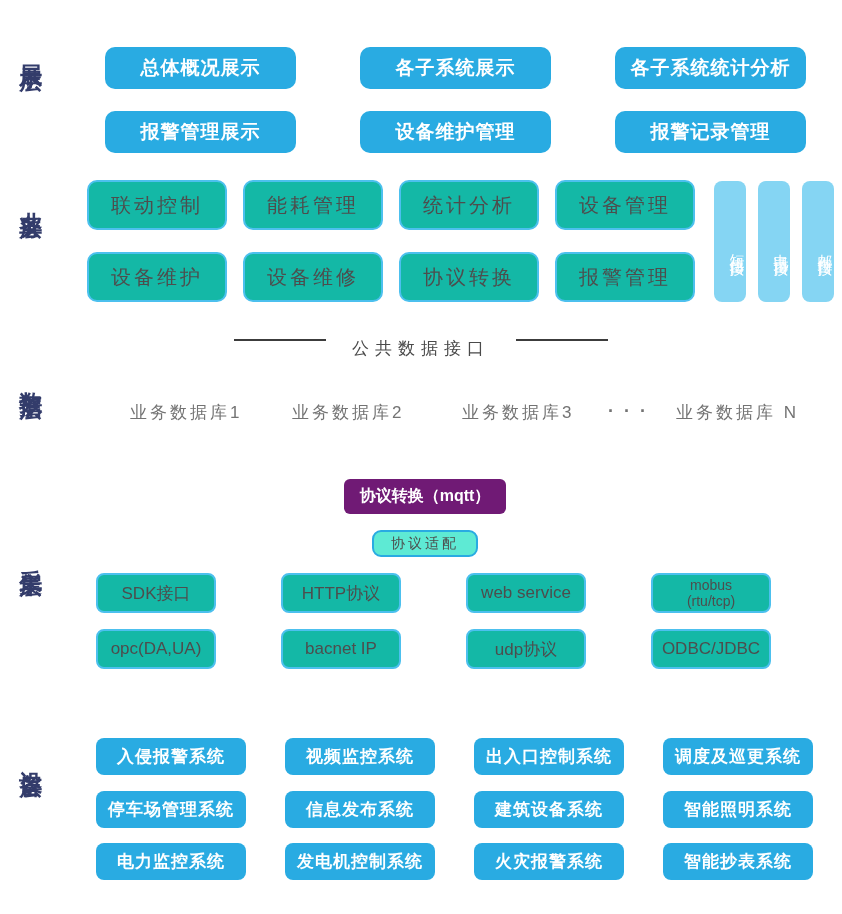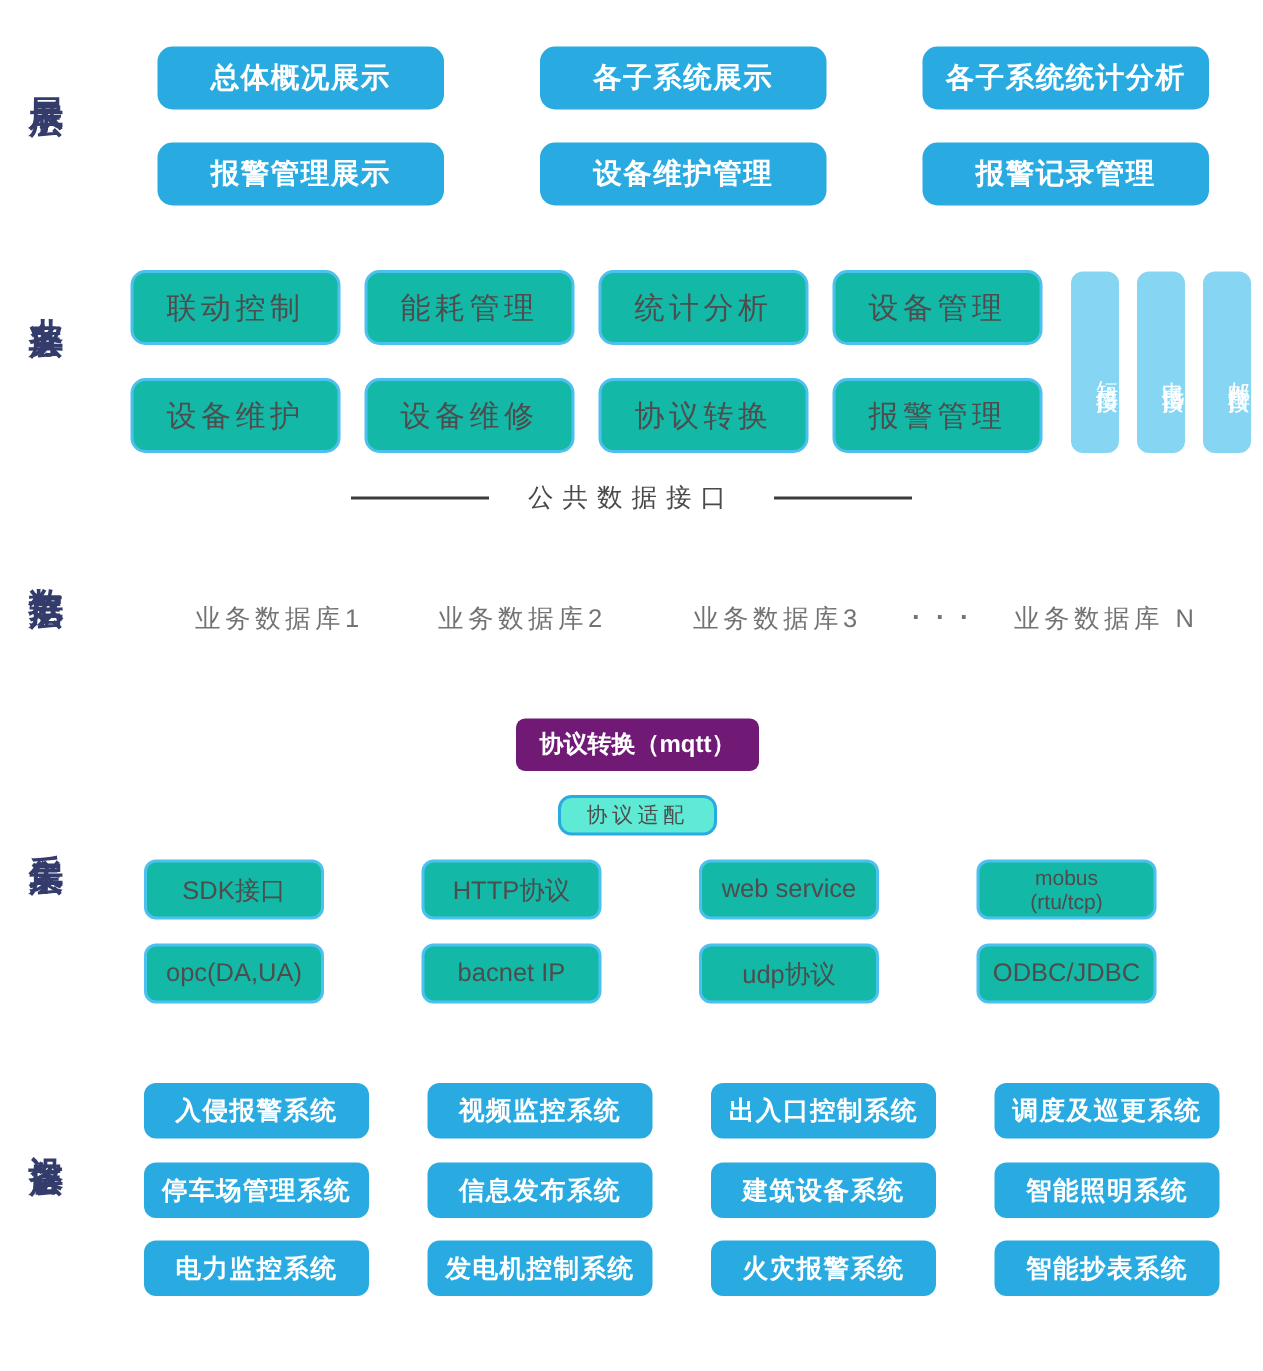--- a/index.html
+++ b/index.html
@@ -12,21 +12,21 @@
     position:absolute;left:19px;
     writing-mode:vertical-rl;text-orientation:upright;
     color:#333c6b;font-weight:bold;font-size:23px;letter-spacing:3px;line-height:1.05;
   }
   
   .row{position:absolute;display:flex;}
   
   .btn-blue{
     background:#29abe2;color:#ffffff;border-radius:10px;
     display:flex;align-items:center;justify-content:center;
-    font-weight:bold;letter-spacing:1px;
+    font-weight:bold;letter-spacing:1px;margin-top:16px;
   }
   .btn-lg{width:191px;height:42px;font-size:19px;}
   .btn-dev{width:150px;height:37px;font-size:17px;border-radius:8px;}
   
   .chip{
     background:#14b8a6;border:2px solid #4cc0ee;border-radius:10px;
     color:#4d4d4d;display:flex;align-items:center;justify-content:center;box-sizing:border-box;
   }
   .chip-biz{width:140px;height:50px;font-size:20px;letter-spacing:3px;}
   .chip-proto{width:120px;height:40px;font-size:17px;border-radius:8px;letter-spacing:0px;}
@@ -35,21 +35,21 @@
   
   .chip-vert{
     width:32px;height:121px;background:#85d5f3;border-radius:8px;
     display:flex;align-items:flex-start;justify-content:center;
     writing-mode:vertical-rl;text-orientation:upright;
     color:#ffffff;font-size:15px;letter-spacing:3px;padding-top:13px;box-sizing:border-box;
   }
   
   .bus-row{position:absolute;top:320px;left:0;width:842px;display:flex;align-items:center;justify-content:center;gap:26px;}
   .bus-line{width:92px;height:2px;background:#3c3c3c;}
-  .bus-text{color:#4a4a4a;font-size:17px;letter-spacing:6px;}
+  .bus-text{color:#4a4a4a;font-size:17px;letter-spacing:6px;margin-top:17px;}
   
   .db{position:absolute;top:401px;color:#737373;font-size:17px;letter-spacing:3px;white-space:nowrap;}
   .db-dots{font-weight:bold;letter-spacing:10px;font-size:18px;}
   
   .converter{
     position:absolute;left:344px;top:479px;width:162px;height:35px;
     background:#701a75;color:#fff;border-radius:6px;font-size:16px;font-weight:bold;
     display:flex;align-items:center;justify-content:center;
   }
   .adapter{

